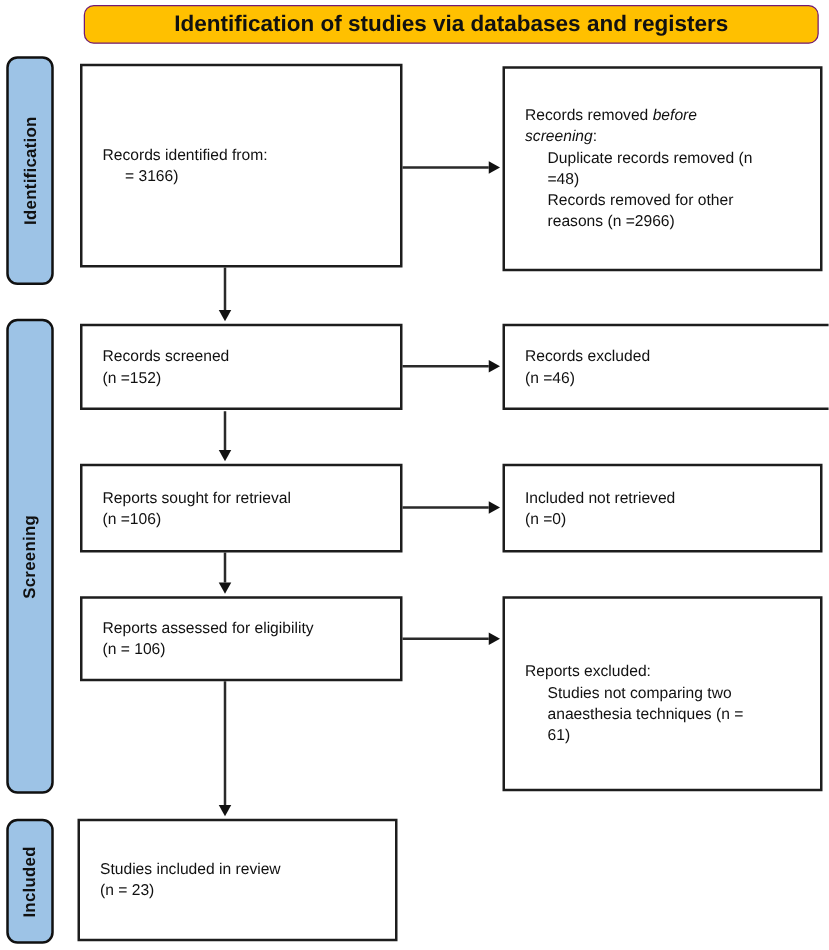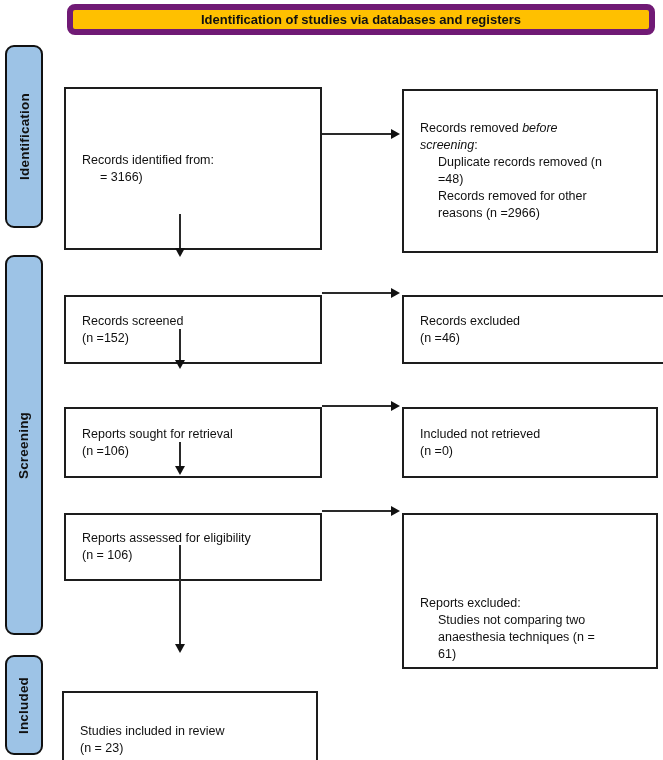--- a/index.html
+++ b/index.html
@@ -11,25 +11,25 @@
     font-family: "Liberation Sans", "DejaVu Sans", sans-serif;
     color: #111111;
     overflow: hidden;
   }
 
   
   .banner {
     position: absolute;
     left: 67px; top: 4px; width: 588px; height: 31px;
     background: #FFC000;
-    border: 6px solid #701a75;
+    border: 1px solid #701a75;
     border-radius: 8px;
     box-sizing: border-box;
     display: flex; align-items: center; justify-content: center;
-    font-size: 13px; font-weight: bold;
+    font-size: 18px; font-weight: bold;
   }
 
   
   .stage {
     position: absolute;
     left: 5px; width: 38px;
     background: #9DC3E6;
     border: 2px solid #111111;
     border-radius: 9px;
     box-sizing: border-box;
@@ -47,24 +47,23 @@
   
   .box {
     position: absolute;
     background: #ffffff;
     border: 2px solid #1d1d1d;
     box-sizing: border-box;
     display: flex; flex-direction: column; justify-content: center;
     padding: 4px 8px 4px 16px;
     font-size: 12.5px;
     line-height: 17px;
-    margin-top: 36px;
   }
   .box.lift { padding-bottom: 4px; }
-  .box.top-align { justify-content: flex-end; padding-top: 20px; }
+  .box.top-align { justify-content: center; padding-top: 20px; }
   .indent { margin-left: 18px; }
   em { font-style: italic; }
 
   
   .varrow {
     position: absolute;
     width: 1.5px;
     background: #2a2a2a;
   }
   .varrow::after {

